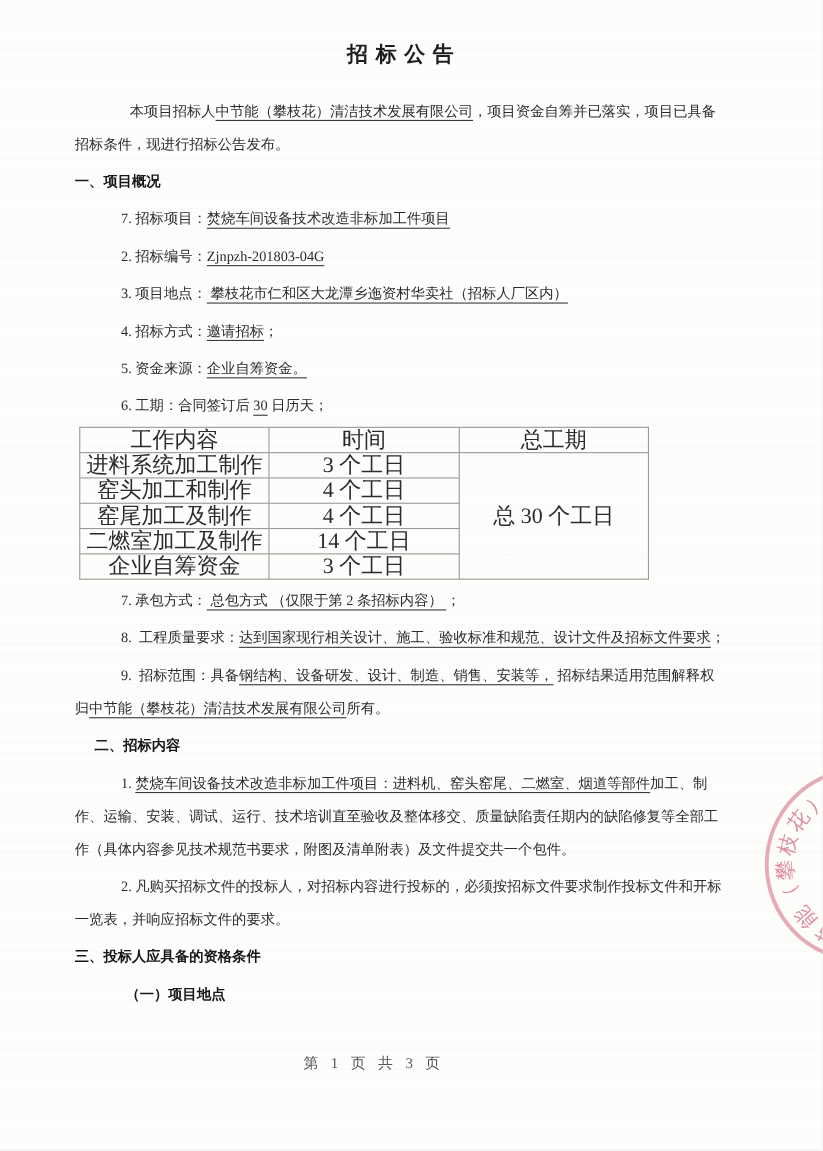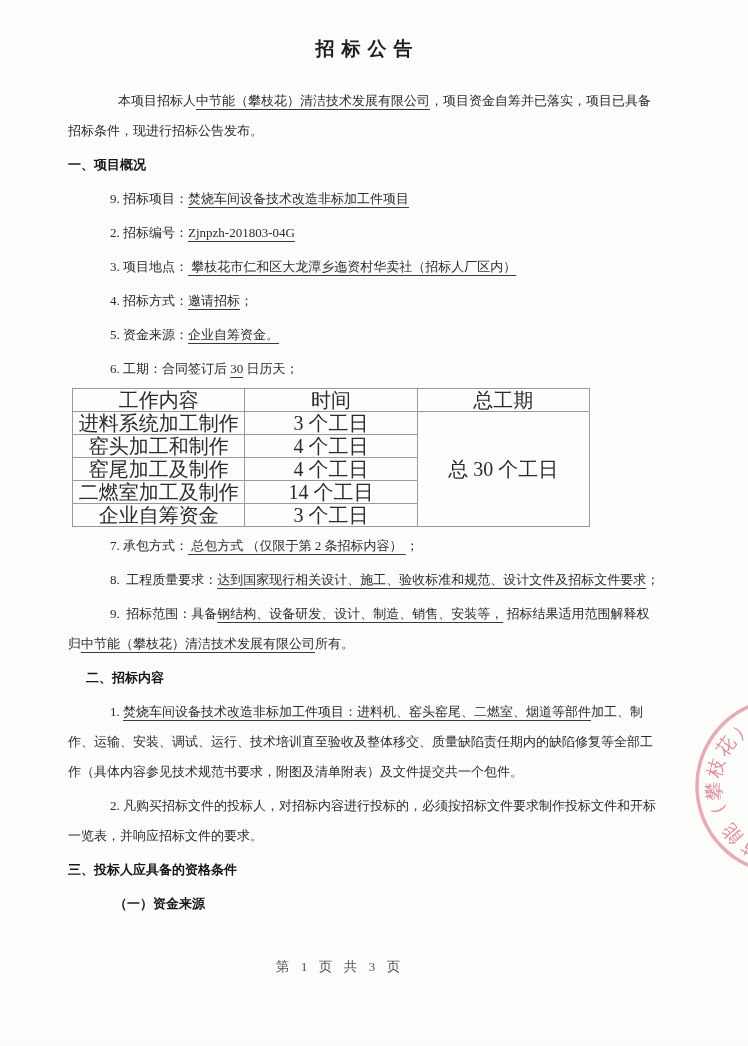--- a/index.html
+++ b/index.html
@@ -72,21 +72,21 @@
 <body>
 
 <div class="page">
 
   <div class="content">
     <h1 class="doc-title">招标公告</h1>
 
     <div class="blocks">
         <p class="intro"><span>本项目招标人</span><span class="u">中节能（攀枝花）清洁技术发展有限公司</span><span>，项目资金自筹并已落实，项目已具备招标条件，现进行招标公告发布。</span></p>
         <p class="heading"><span>一、项目概况</span></p>
-        <p class="item"><span>9. 招标项目：</span><span class="u">焚烧车间设备技术改造非标加工件项目</span></p>
+        <p class="item"><span>7. 招标项目：</span><span class="u">焚烧车间设备技术改造非标加工件项目</span></p>
         <p class="item"><span>2. 招标编号：</span><span class="u">Zjnpzh-201803-04G</span></p>
         <p class="item"><span>3. 项目地点：</span><span class="u"> 攀枝花市仁和区大龙潭乡迤资村华卖社（招标人厂区内）</span></p>
         <p class="item"><span>4. 招标方式：</span><span class="u">邀请招标</span><span>；</span></p>
         <p class="item"><span>5. 资金来源：</span><span class="u">企业自筹资金。</span></p>
         <p class="item"><span>6. 工期：合同签订后 </span><span class="u">30</span><span> 日历天；</span></p>
         <table class="schedule">
           <tbody>
             <tr>
               <th>工作内容</th>
               <th>时间</th>
@@ -115,21 +115,21 @@
             </tr>
           </tbody>
         </table>
         <p class="item"><span>7. 承包方式：</span><span class="u"> 总包方式 （仅限于第 2 条招标内容） </span><span>；</span></p>
         <p class="item"><span>8.  工程质量要求：</span><span class="u">达到国家现行相关设计、施工、验收标准和规范、设计文件及招标文件要求</span><span>；</span></p>
         <p class="item"><span>9.  招标范围：具备</span><span class="u">钢结构、设备研发、设计、制造、销售、安装等，</span><span> 招标结果适用范围解释权归</span><span class="u">中节能（攀枝花）清洁技术发展有限公司</span><span>所有。</span></p>
         <p class="heading indented"><span>二、招标内容</span></p>
         <p class="para"><span>1. </span><span class="u">焚烧车间设备技术改造非标加工件项目：进料机、窑头窑尾、二燃室、烟道等部件</span><span>加工、制作、运输、安装、调试、运行、技术培训直至验收及整体移交、质量缺陷责任期内的缺陷修复等全部工作（具体内容参见技术规范书要求，附图及清单附表）及文件提交共一个包件。</span></p>
         <p class="para"><span>2. 凡购买招标文件的投标人，对招标内容进行投标的，必须按招标文件要求制作投标文件和开标一览表，并响应招标文件的要求。</span></p>
         <p class="heading"><span>三、投标人应具备的资格条件</span></p>
-        <p class="subheading"><span>（一）资金来源</span></p>
+        <p class="subheading"><span>（一）项目地点</span></p>
       </div>
   </div>
 
   <p class="footer">第 1 页 共 3 页</p>
 
   <svg class="stamp" viewBox="0 0 220 270" width="220" height="270">
     <defs>
       <path id="seal-arc" d="M 144,190 A 64,64 0 0 1 80,126 A 64,64 0 0 1 144,62 A 64,64 0 0 1 208,126 A 64,64 0 0 1 144,190" fill="none"></path>
     </defs>
     <circle cx="144" cy="126" r="87" fill="none" stroke-width="3.5" opacity="0.5" stroke="#cf5a72"></circle>

